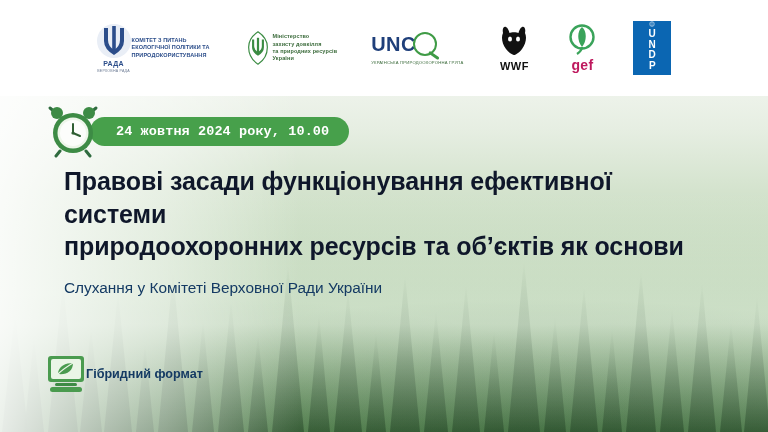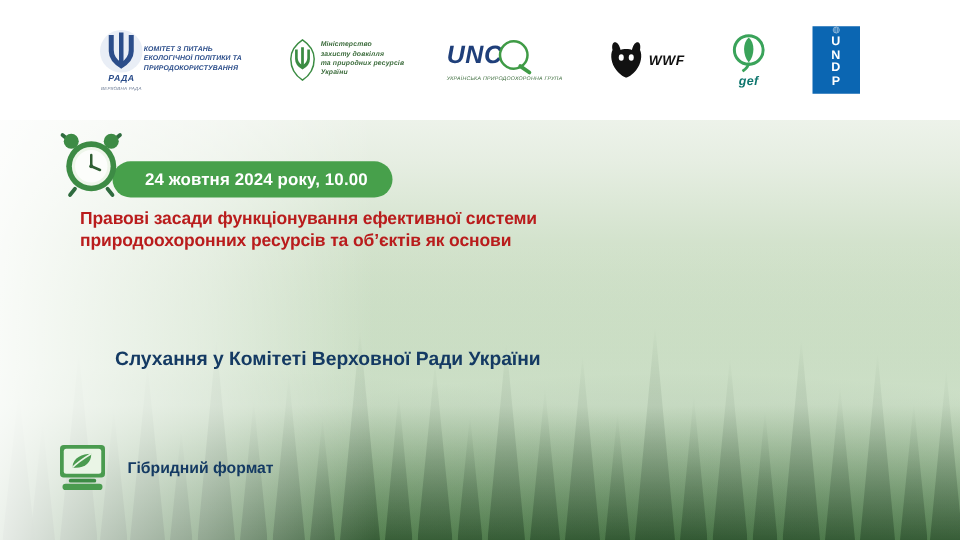--- a/index.html
+++ b/index.html
@@ -64,21 +64,21 @@
     background:linear-gradient(to right, rgba(255,255,255,.88) 0%, rgba(255,255,255,.45) 55%, rgba(255,255,255,0) 100%);
   }
 
   
   .logos{
     position:absolute;top:0;left:0;right:0;height:96px;
     display:flex;align-items:center;justify-content:center;gap:34px;
     background:#fff;
     padding:0 24px;box-sizing:border-box;
   }
-  .logo{display:flex;align-items:center;gap:1px;font-style:italic;}
+  .logo{display:flex;align-items:center;gap:1px;}
   .logo-txt{font-size:5.5px;line-height:1.35;color:#2f6b3f;font-weight:bold;letter-spacing:.1px;}
   .trident{
     width:28px;height:34px;display:block;
   }
   .rada-mark{display:flex;flex-direction:column;align-items:center;gap:2px;}
   .rada-circle{
     width:34px;height:34px;border-radius:50%;
     background:#e9eef6;display:flex;align-items:center;justify-content:center;
   }
   .rada-name{font-size:7px;font-weight:bold;color:#2b4d8a;letter-spacing:.3px;}
@@ -89,67 +89,67 @@
   .uncg-sub{font-size:4.2px;color:#3b6b3b;margin-top:3px;letter-spacing:.2px;}
   .uncg-ring{
     position:relative;display:inline-block;width:20px;height:20px;
     border:2.5px solid #3f9b46;border-radius:50%;margin-left:-3px;vertical-align:-3px;
   }
   .uncg-tail{
     position:absolute;right:-5px;bottom:-3px;width:12px;height:2.5px;background:#3f9b46;
     transform:rotate(35deg);border-radius:2px;
   }
 
-  .wwf{display:flex;flex-direction:row;align-items:center;}
+  .wwf{display:flex;flex-direction:column;align-items:center;}
   .panda{width:34px;height:34px;}
   .wwf-word{font-size:11px;font-weight:bold;color:#111;letter-spacing:.5px;margin-top:1px;}
 
   .gef{display:flex;flex-direction:column;align-items:center;}
   .gef-mark{width:34px;height:32px;}
-  .gef-word{font-size:10px;font-weight:bold;color:#0f766e;letter-spacing:.3px;margin-top:1px;}
+  .gef-word{font-size:14px;font-weight:bold;color:#be185d;letter-spacing:.3px;margin-top:1px;}
 
   .undp{
     width:38px;height:54px;background:#0b66b2;color:#fff;
     display:flex;flex-direction:column;align-items:center;justify-content:flex-end;
     padding-bottom:4px;box-sizing:border-box;
   }
   .undp-letters{font-size:10px;font-weight:bold;line-height:1.05;text-align:center;letter-spacing:.5px;}
   .undp-globe{width:18px;height:18px;margin-bottom:2px;}
 
   
   .date-row{
-    position:absolute;left:46px;top:104px;display:flex;align-items:flex-end;gap:0;
+    position:absolute;left:46px;top:104px;display:flex;align-items:center;gap:0;font-family:Liberation Mono, monospace;
   }
   .clock{
     width:54px;height:54px;position:relative;z-index:3;
   }
   .date-pill{
     margin-left:-10px;
     background:#47a04b;color:#fff;border-radius:18px;
     padding:7px 20px 7px 26px;
     font-size:13.5px;font-weight:600;letter-spacing:.1px;
     white-space:nowrap;
   }
 
   
   .title{
     position:absolute;left:64px;top:165px;width:640px;
-    color:#b91c1c;font-weight:bold;font-size:14px;line-height:1.30;
+    color:#0f172a;font-weight:bold;font-size:25px;line-height:1.30;
     letter-spacing:-.1px;
   }
   .subtitle{
     position:absolute;left:64px;top:277px;width:640px;
     color:#143a63;font-size:15.4px;line-height:1.45;
   }
-  .subtitle .b{font-weight:bold;display:block;margin-left:28px;}
+  .subtitle .b{font-weight:normal;display:block;}
   .subtitle .n{font-weight:normal;display:block;}
 
   
   .format-row{
-    position:absolute;left:46px;top:352px;display:flex;align-items:center;gap:16px;
+    position:absolute;left:46px;top:352px;display:flex;align-items:center;gap:0;
   }
   .leaf-box{width:40px;height:44px;}
   .format-txt{
     color:#143a63;font-size:12.6px;font-weight:bold;line-height:1.45;
   }
   .format-txt .l2{font-weight:bold;}
 </style>
 </head>
 <body>
 

